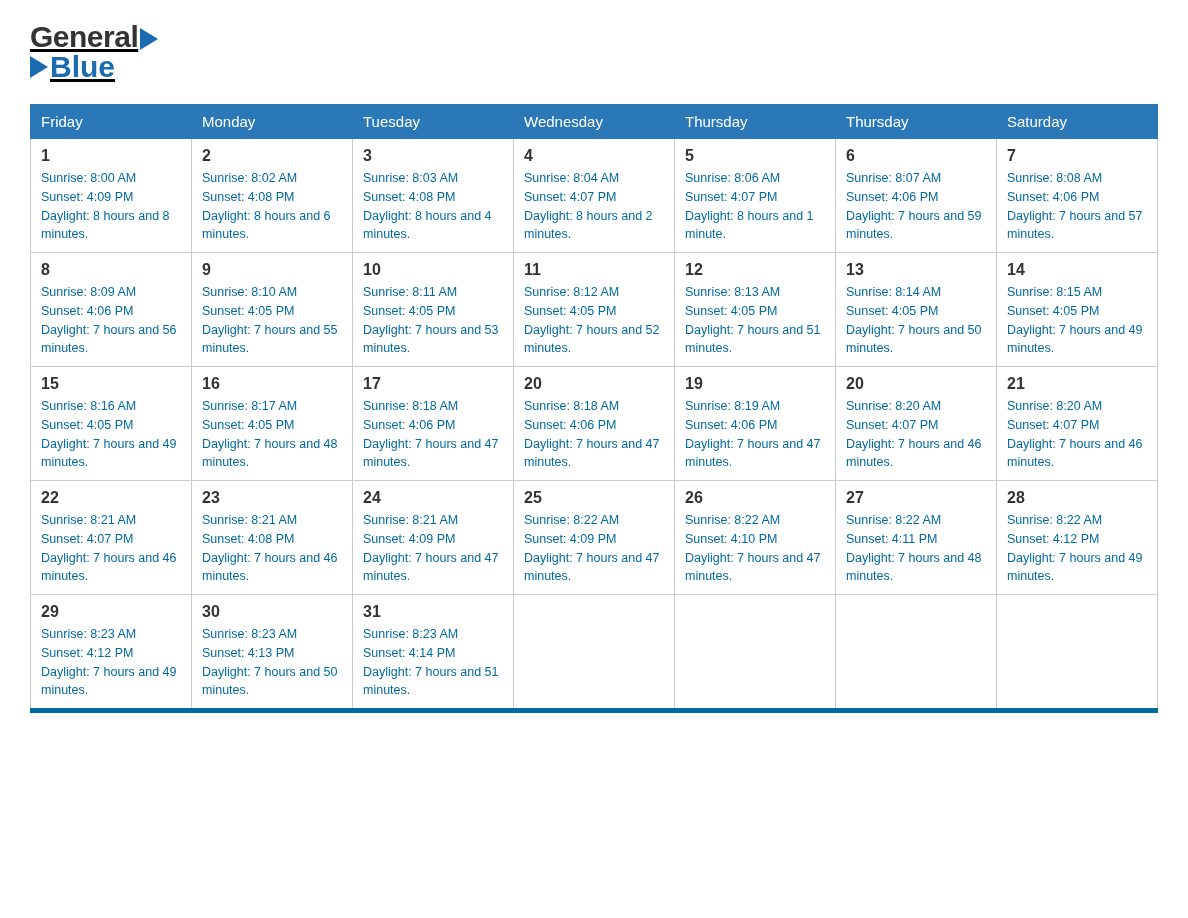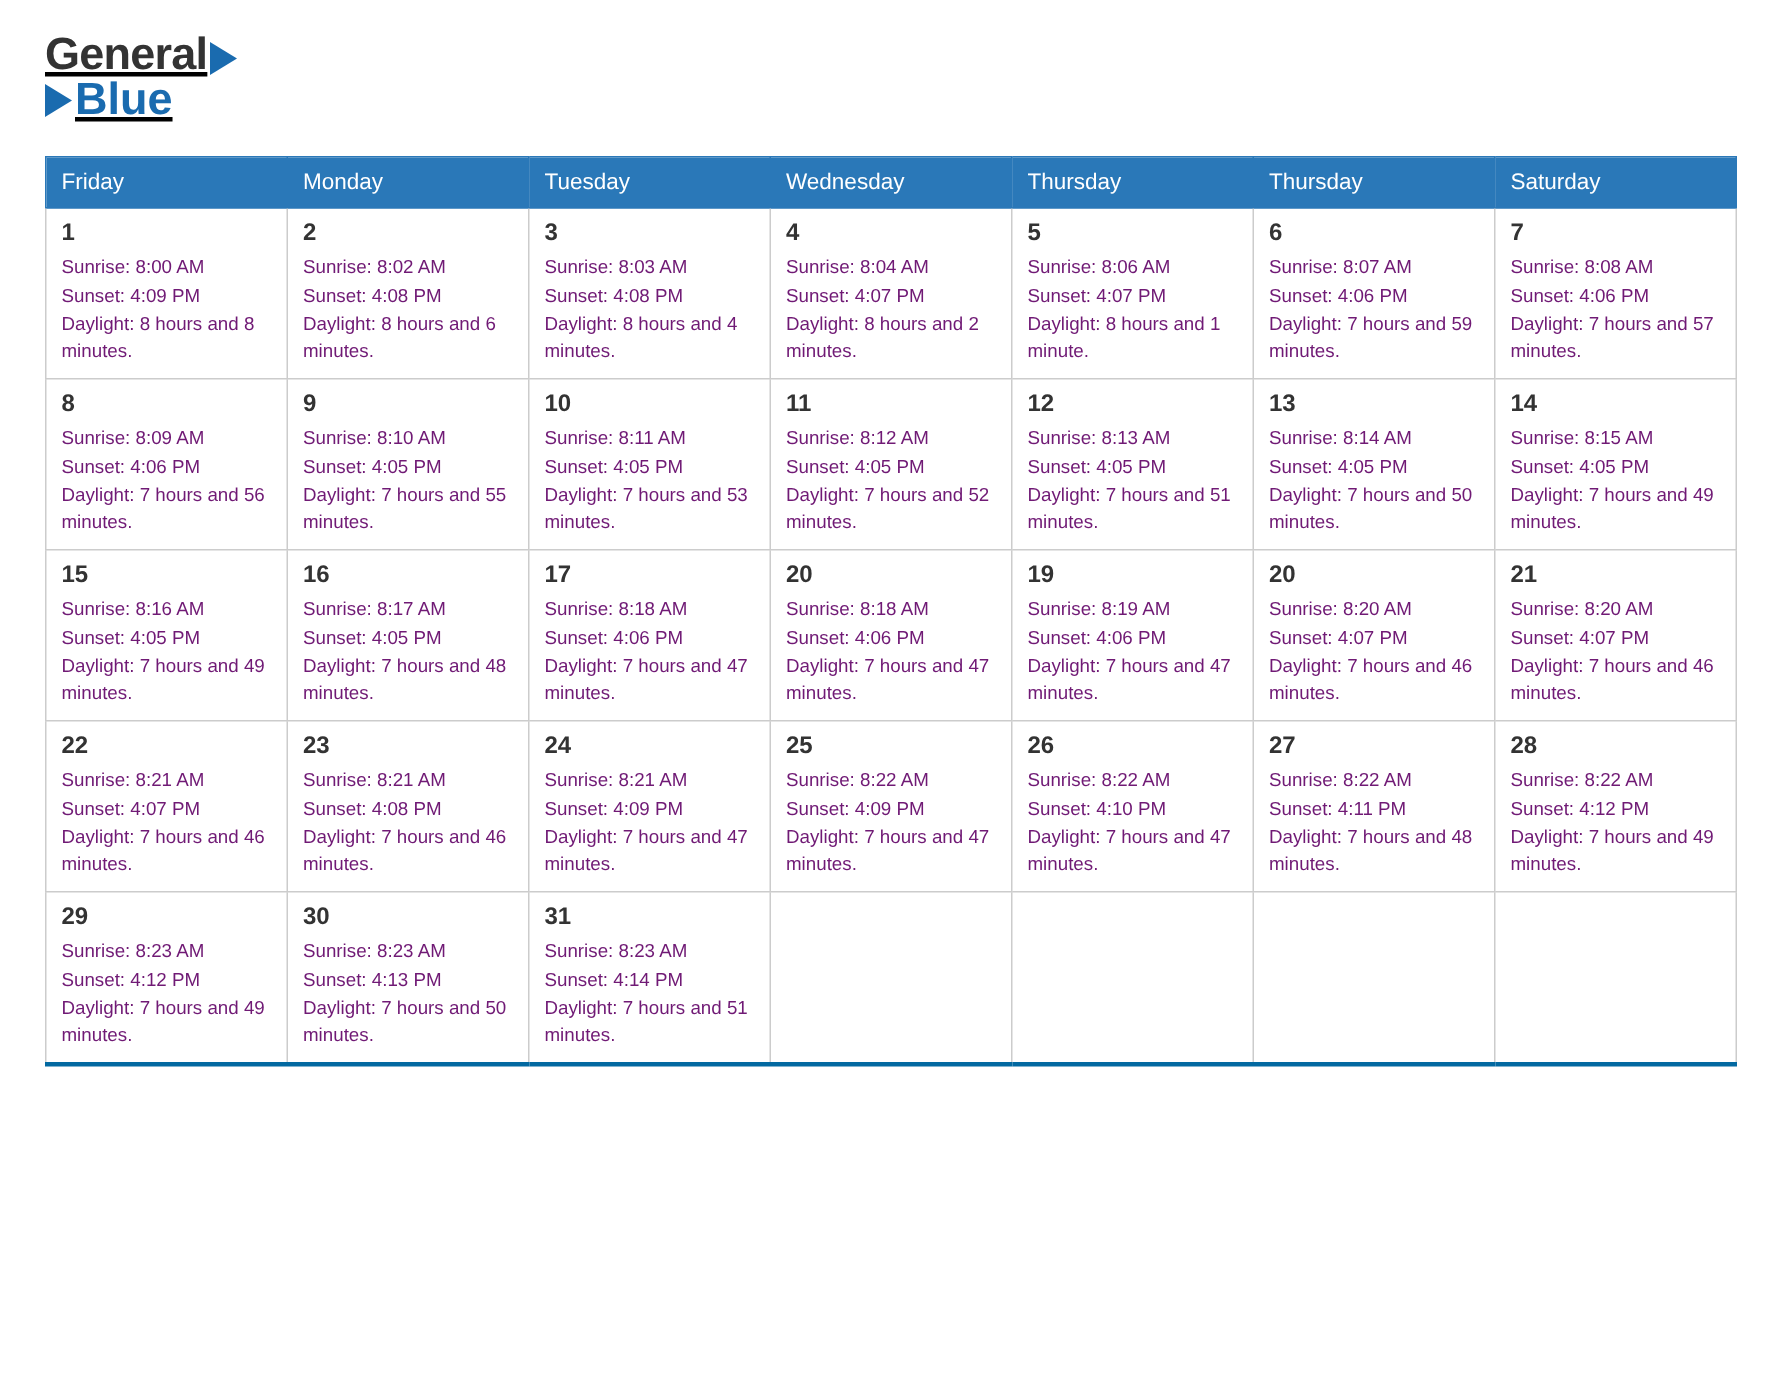--- a/index.html
+++ b/index.html
@@ -60,24 +60,24 @@
     }
     .day-num {
       font-size: 16px;
       font-weight: bold;
       display: block;
       margin-bottom: 4px;
     }
     .day-info {
       font-size: 12.5px;
       line-height: 1.5;
-      color: #701a75;
+      color: #0369a1;
     }
     tr:last-child td {
-      border-bottom: 3px solid #0369a1;
+      border-bottom: 5px solid #0369a1;
     }
     .empty-cell {
       background: #fff;
     }
   </style>
 </head>
 <body>
 
 <div class="header">
   <div class="logo">

